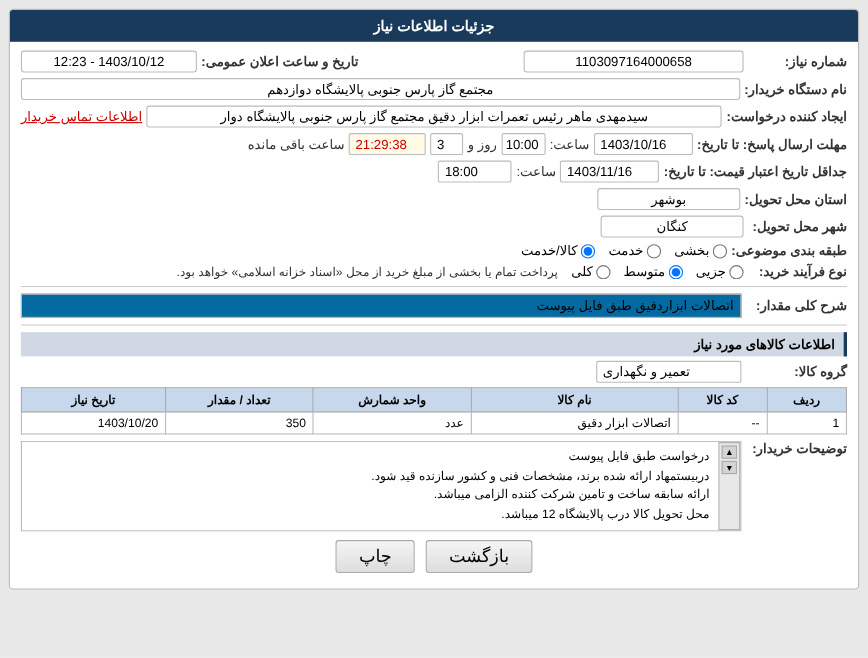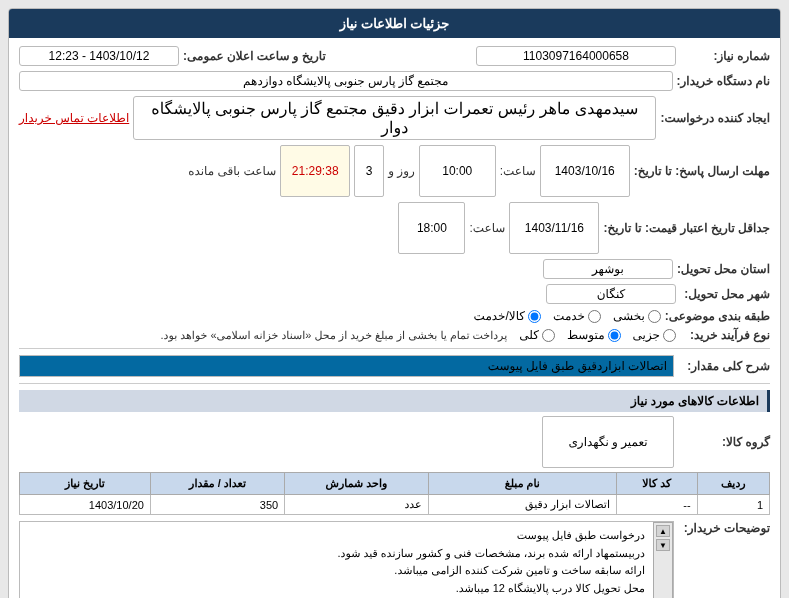--- a/index.html
+++ b/index.html
@@ -64,24 +64,24 @@
     }
     .link-text {
       color: #c00;
       text-decoration: underline;
       cursor: pointer;
       white-space: nowrap;
     }
     .small-box {
       border: 1px solid #bbb;
       background: #fff;
-      padding: 18px 5px;
+      padding: 2px 5px;
       border-radius: 2px;
       min-height: 20px;
-      text-align: center;
+      text-align: left;
     }
     
     .divider {
       border: none;
       border-top: 1px solid #ccc;
       margin: 6px 0;
     }
     
     .radio-group {
       display: flex;
@@ -218,29 +218,29 @@
         <div class="info-value" style="flex:0 0 160px;">1403/10/12 - 12:23</div>
       </div>
 
       <div class="info-row">
         <span class="info-label">نام دستگاه خریدار:</span>
         <div class="info-value wide">مجتمع گاز پارس جنوبی  پالایشگاه دوازدهم</div>
       </div>
 
       <div class="info-row">
         <span class="info-label">ایجاد کننده درخواست:</span>
-        <div class="info-value wide" style="flex:2; font-size:16px;">سیدمهدی ماهر رئیس تعمرات ابزار دقیق مجتمع گاز پارس جنوبی  پالایشگاه دوار</div>
+        <div class="info-value wide" style="flex:2; font-size:12px;">سیدمهدی ماهر رئیس تعمرات ابزار دقیق مجتمع گاز پارس جنوبی  پالایشگاه دوار</div>
         <span class="link-text">اطلاعات تماس خریدار</span>
       </div>
 
       <div class="info-row">
         <span class="info-label" style="min-width:130px;">مهلت ارسال پاسخ: تا تاریخ:</span>
         <div class="small-box" style="width:90px;">1403/10/16</div>
         <span class="field-label">ساعت:</span>
-        <div class="small-box" style="width:77px;">10:00</div>
+        <div class="small-box" style="width:40px;">10:00</div>
         <span class="field-label">روز و</span>
         <div class="small-box" style="width:30px;">3</div>
         <div class="small-box" style="width:70px; background:#fffbe6; color:#c00;">21:29:38</div>
         <span class="field-label">ساعت باقی مانده</span>
       </div>
 
       <div class="info-row">
         <span class="info-label" style="min-width:130px;">جداقل تاریخ اعتبار قیمت: تا تاریخ:</span>
         <div class="small-box" style="width:90px;">1403/11/16</div>
         <span class="field-label">ساعت:</span>
@@ -308,21 +308,21 @@
       <div class="grp-kala-row">
         <span class="info-label">گروه کالا:</span>
         <div class="small-box" style="width:132px;">تعمیر و نگهداری</div>
       </div>
 
       <table class="data-table">
         <thead>
           <tr>
             <th>ردیف</th>
             <th>کد کالا</th>
-            <th>نام مبلغ</th>
+            <th>نام کالا</th>
             <th>واحد شمارش</th>
             <th>تعداد / مقدار</th>
             <th>تاریخ نیاز</th>
           </tr>
         </thead>
         <tbody>
           <tr>
             <td>1</td>
             <td>--</td>
             <td>اتصالات ابزار دقیق</td>

